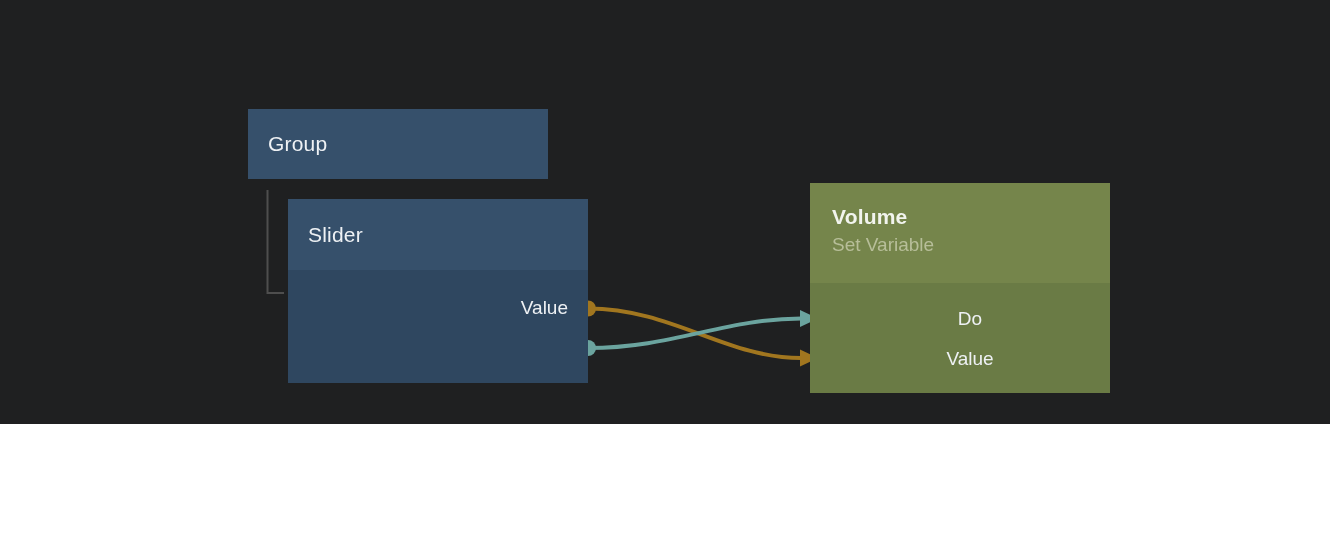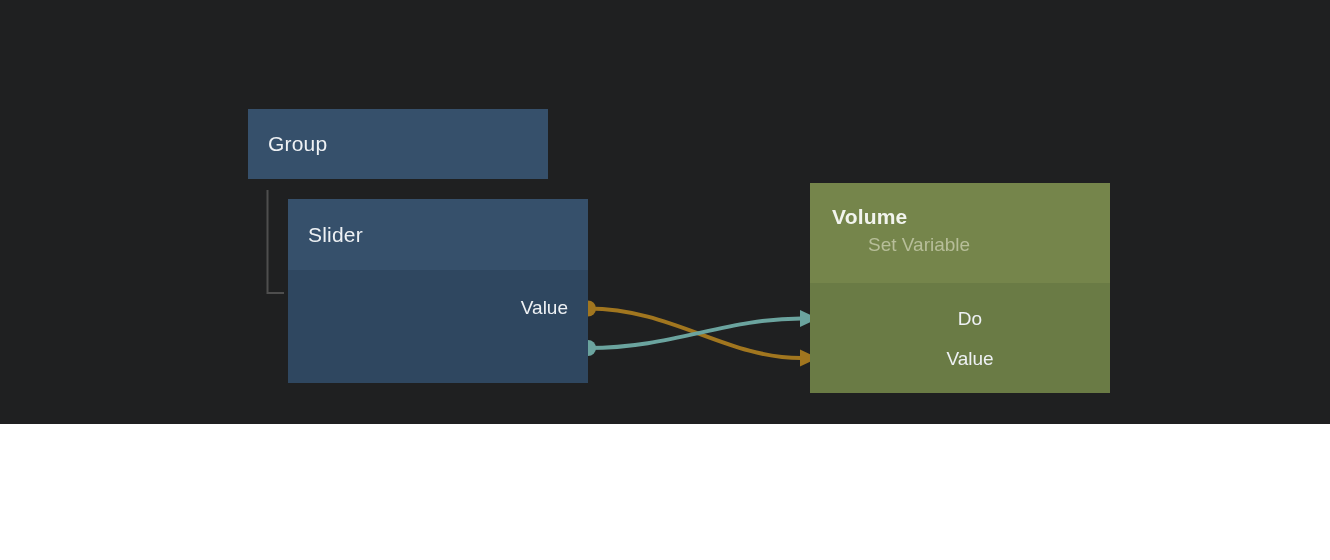--- a/index.html
+++ b/index.html
@@ -123,21 +123,21 @@
     <div class="node-body" style="background: rgb(47, 71, 96);">
       <div class="port-row out">
         <span style="color: rgb(238, 241, 244);">Value</span>
       </div>
     </div>
   </div>
 
   <div class="node volume-node">
     <div class="node-header" style="background: rgb(117, 133, 75);">
       <div class="node-title" style="color: rgb(242, 244, 238);">Volume</div>
-      <div class="node-subtitle" style="color: rgb(183, 190, 153); margin-left: 36px;">Set Variable</div>
+      <div class="node-subtitle" style="color: rgb(183, 190, 153);">Set Variable</div>
     </div>
     <div class="node-body" style="background: rgb(106, 123, 69);">
       <div class="port-row in">
         <span style="color: rgb(238, 241, 244);">Do</span>
       </div>
       <div class="port-row in">
         <span style="color: rgb(238, 241, 244);">Value</span>
       </div>
     </div>
   </div>

